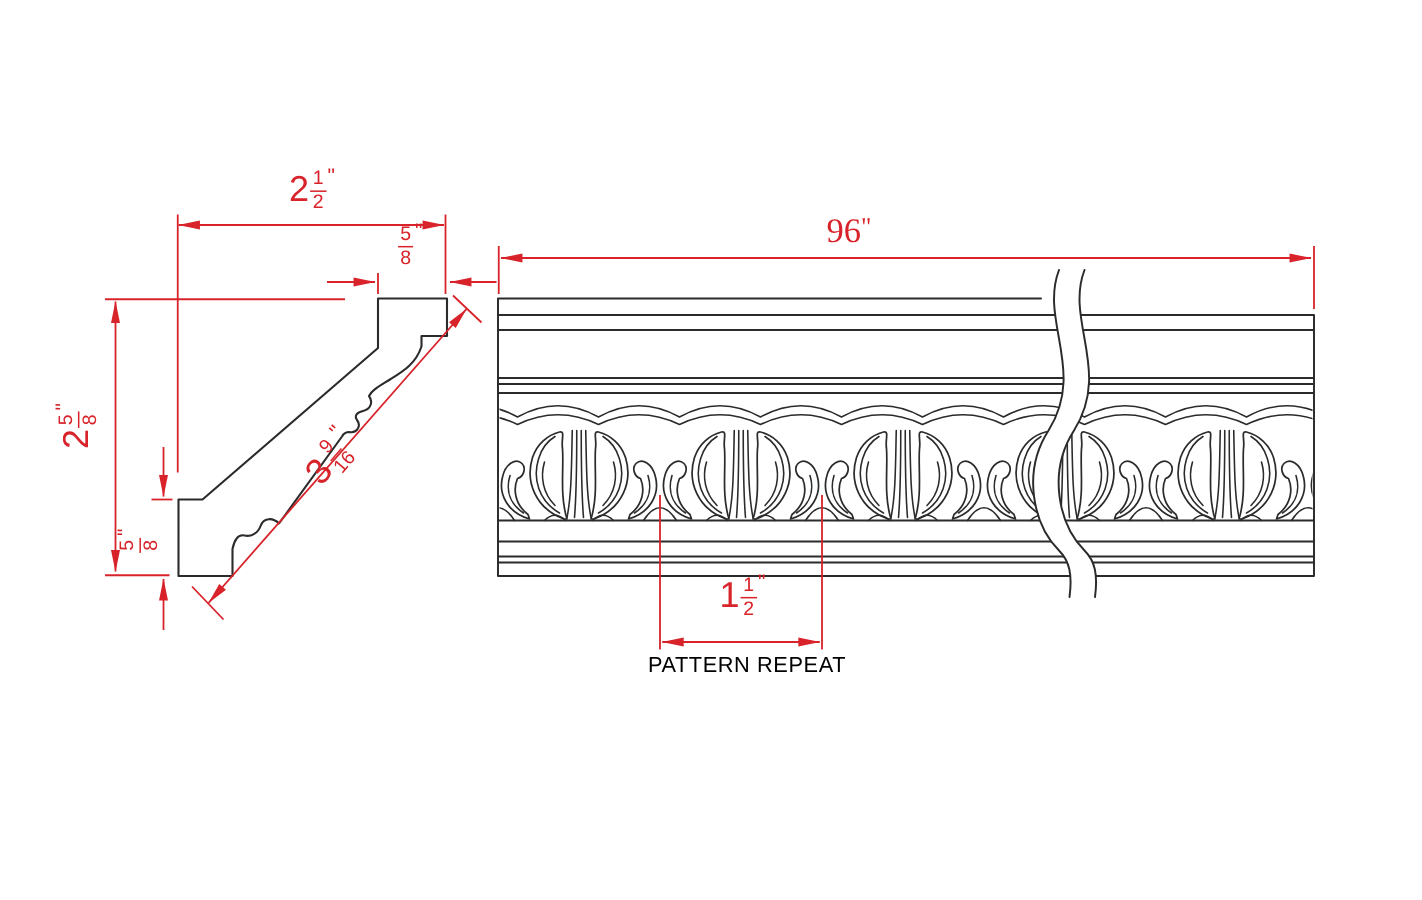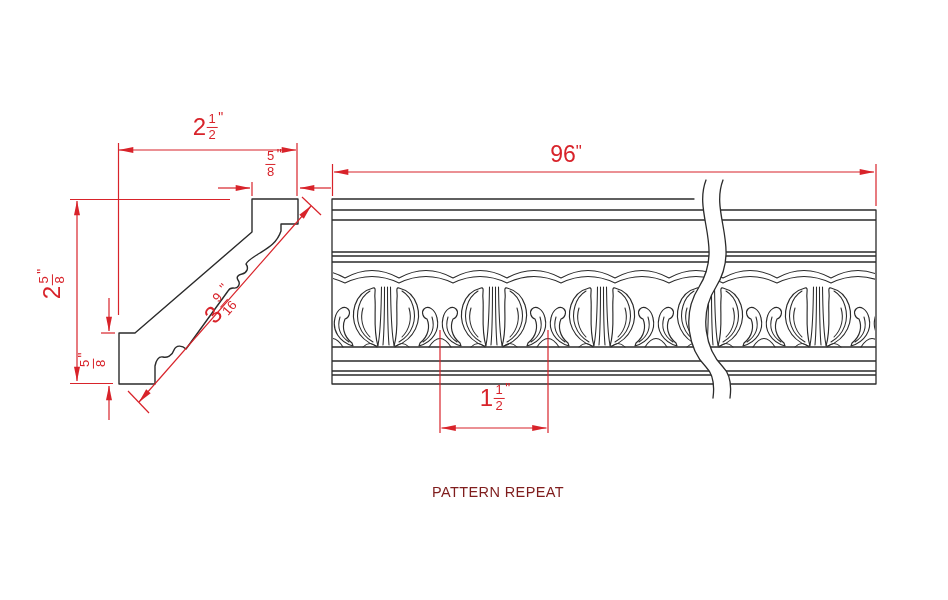--- a/index.html
+++ b/index.html
@@ -10,24 +10,24 @@
   .wf{fill:#ffffff;stroke:#2b2b2b;stroke-width:1.15;stroke-linejoin:round;}
   .nf{fill:none;stroke:#2b2b2b;stroke-width:1.05;stroke-linecap:round;}
   .dim{stroke:#d8232a;stroke-width:1.2;fill:none;}
   .dim-label{position:absolute;display:flex;align-items:center;color:#d8232a;
              font-size:24px;line-height:1;white-space:nowrap;transform:translate(-50%,-50%);}
   .frac{display:inline-flex;flex-direction:column;align-items:center;font-size:13px;
         line-height:1.12;margin:0 1px;font-weight:400;}
   .frac .num{border-bottom:1.4px solid #d8232a;padding:0 1.5px;}
   .frac .den{padding:0 1px;}
   .unit{font-size:14px;align-self:flex-start;margin-top:-2px;}
-  #dim-96{font-size:23px;}
+  #dim-96{font-size:23px;font-family:Liberation Serif, serif;}
   #dim-96 .unit{font-size:17px;margin-top:0;}
-  #label-pattern-repeat{position:absolute;transform:translate(-50%,-50%);color:#7f1d1d;
-        font-size:14.5px;letter-spacing:0.4px;white-space:nowrap;margin-top:48px;}
+  #label-pattern-repeat{position:absolute;transform:translate(-50%,-50%);color:#000000;
+        font-size:14.5px;letter-spacing:0.4px;white-space:nowrap;}
   .rot90{transform:translate(-50%,-50%) rotate(-90deg);}
   .rot49{transform:translate(-50%,-50%) rotate(-49deg);}
 </style>
 </head>
 <body>
 
 <div id="stage">
 
   <svg width="948" height="600" viewBox="0 0 948 600">
     <defs>

